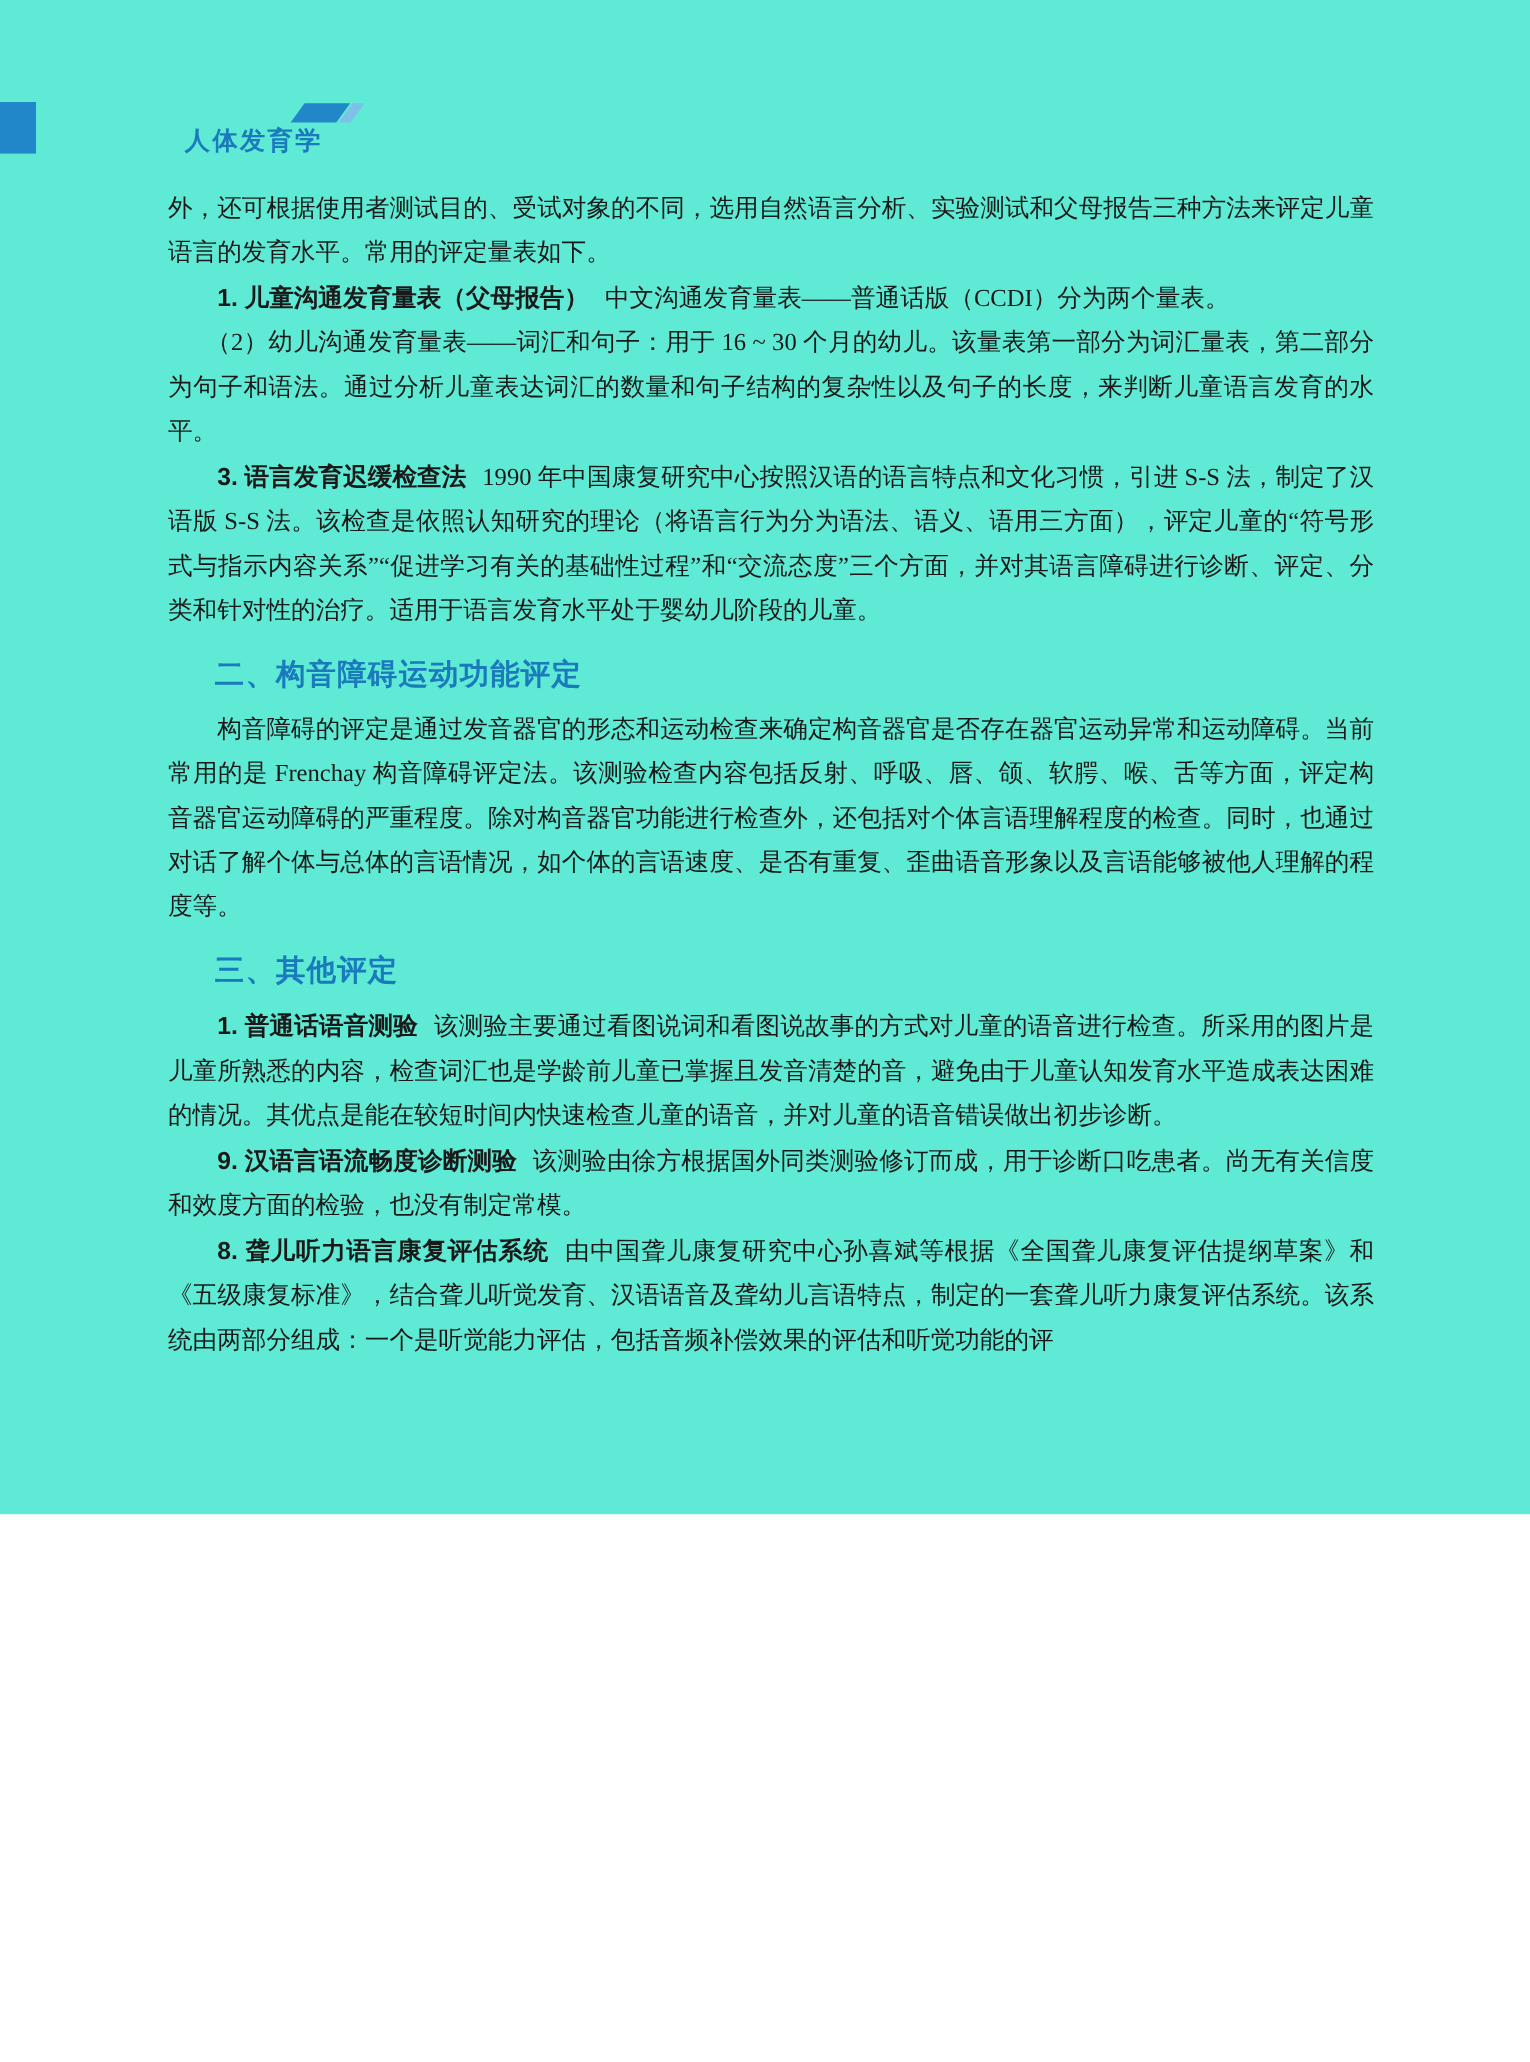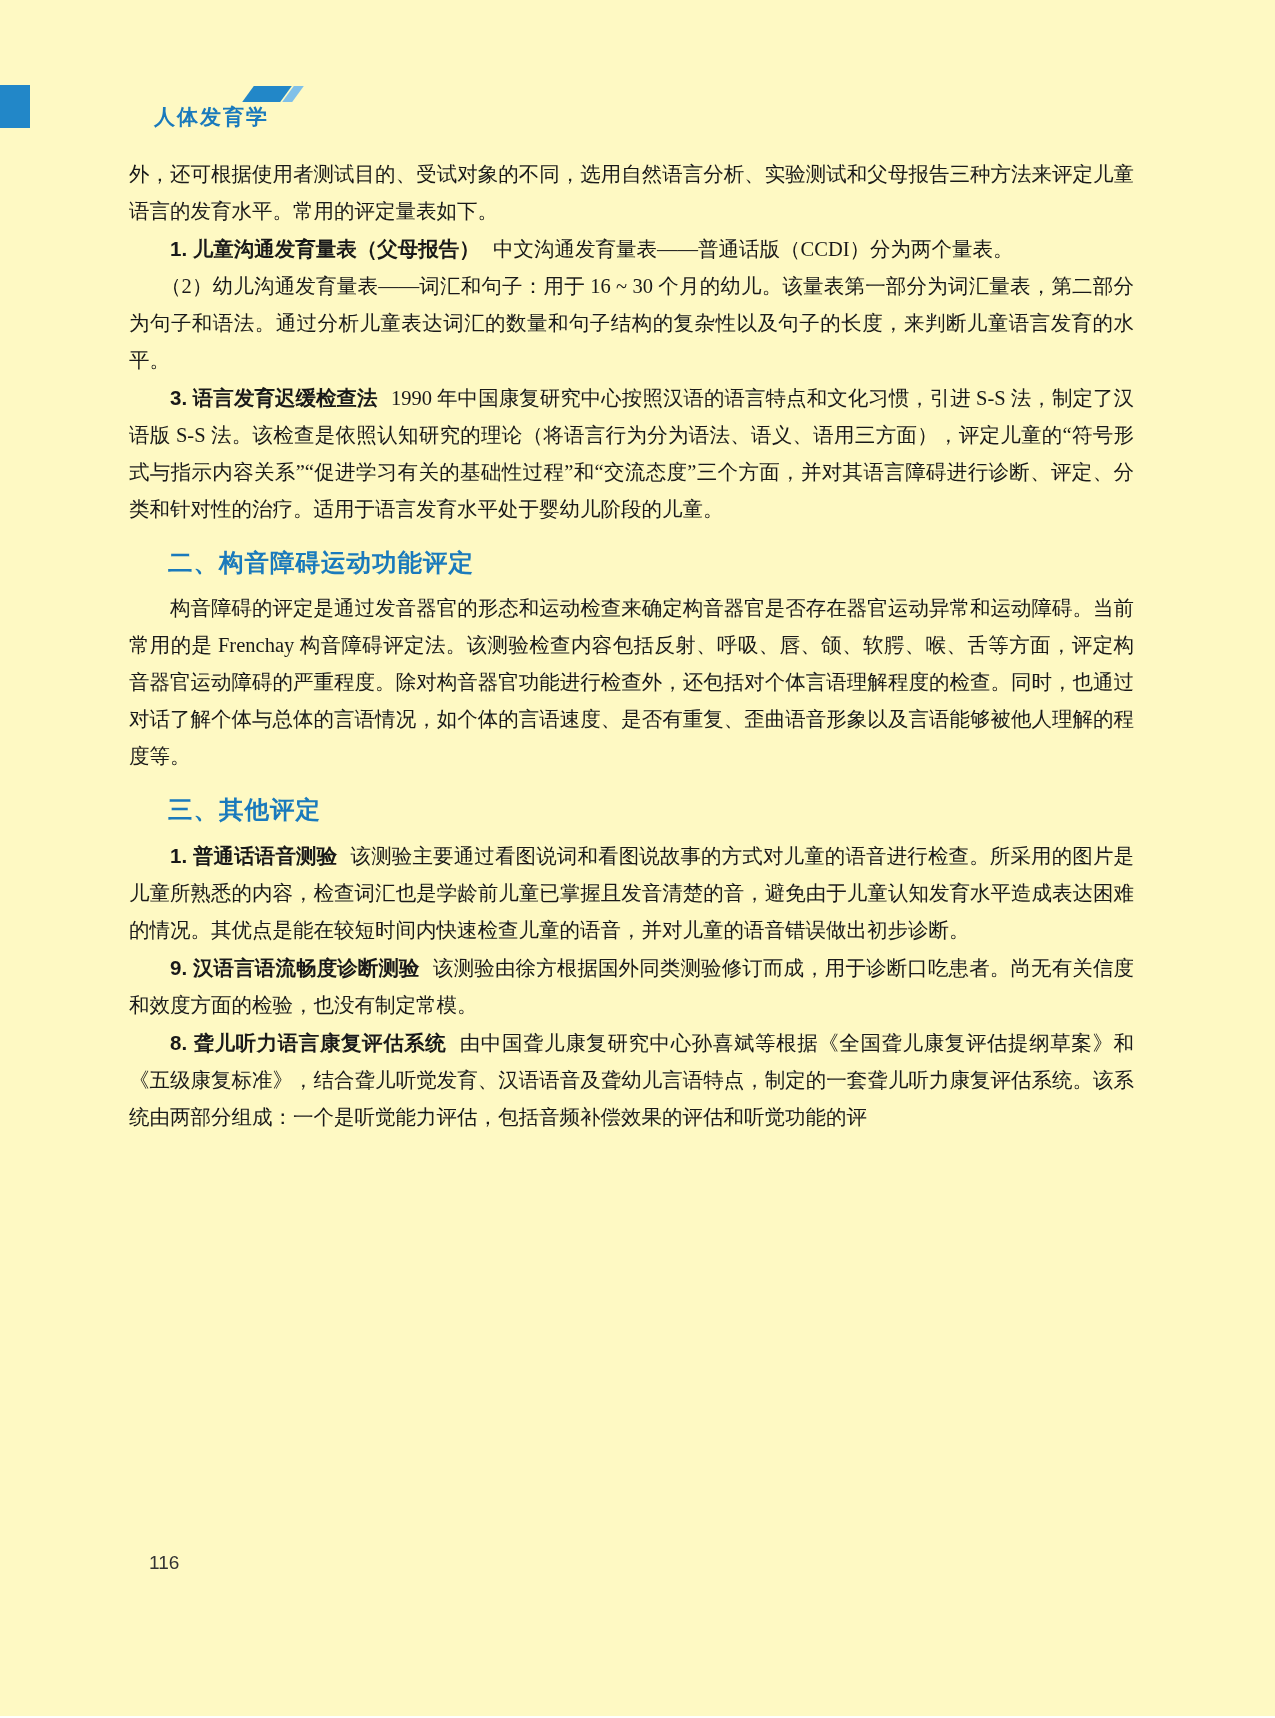--- a/index.html
+++ b/index.html
@@ -1,21 +1,21 @@
 <!DOCTYPE html>
 <html lang="zh"><head>
 <meta charset="utf-8">
 <title>人体发育学 - 116</title>
 <style>
   html, body { margin: 0; padding: 0; background: #ffffff; }
   .page {
     position: relative;
     width: 1275px;
-    height: 1716px;
-    background: #fef9c3;
+    height: 1262px;
+    background: #5eead4;
     overflow: hidden;
     font-family: "Liberation Serif", serif;
     color: #191919;
   }
   
   .edge-bar {
     position: absolute;
     left: 0; top: 85px;
     width: 30px; height: 43px;
     background: #2287c8;
@@ -45,21 +45,21 @@
     color: #1a7abc;
     font-family: "Liberation Sans", sans-serif;
     font-weight: bold;
     font-size: 21px;
     letter-spacing: 2px;
     white-space: nowrap;
   }
   
   .content {
     position: absolute;
-    left: 129px; top: 156px;
+    left: 140px; top: 156px;
     width: 1005px;
   }
   .content p {
     margin: 0;
     font-size: 20.5px;
     line-height: 37px;
     text-align: justify;
     text-indent: 2em;
   }
   .content p.no-indent { text-indent: 0; }

